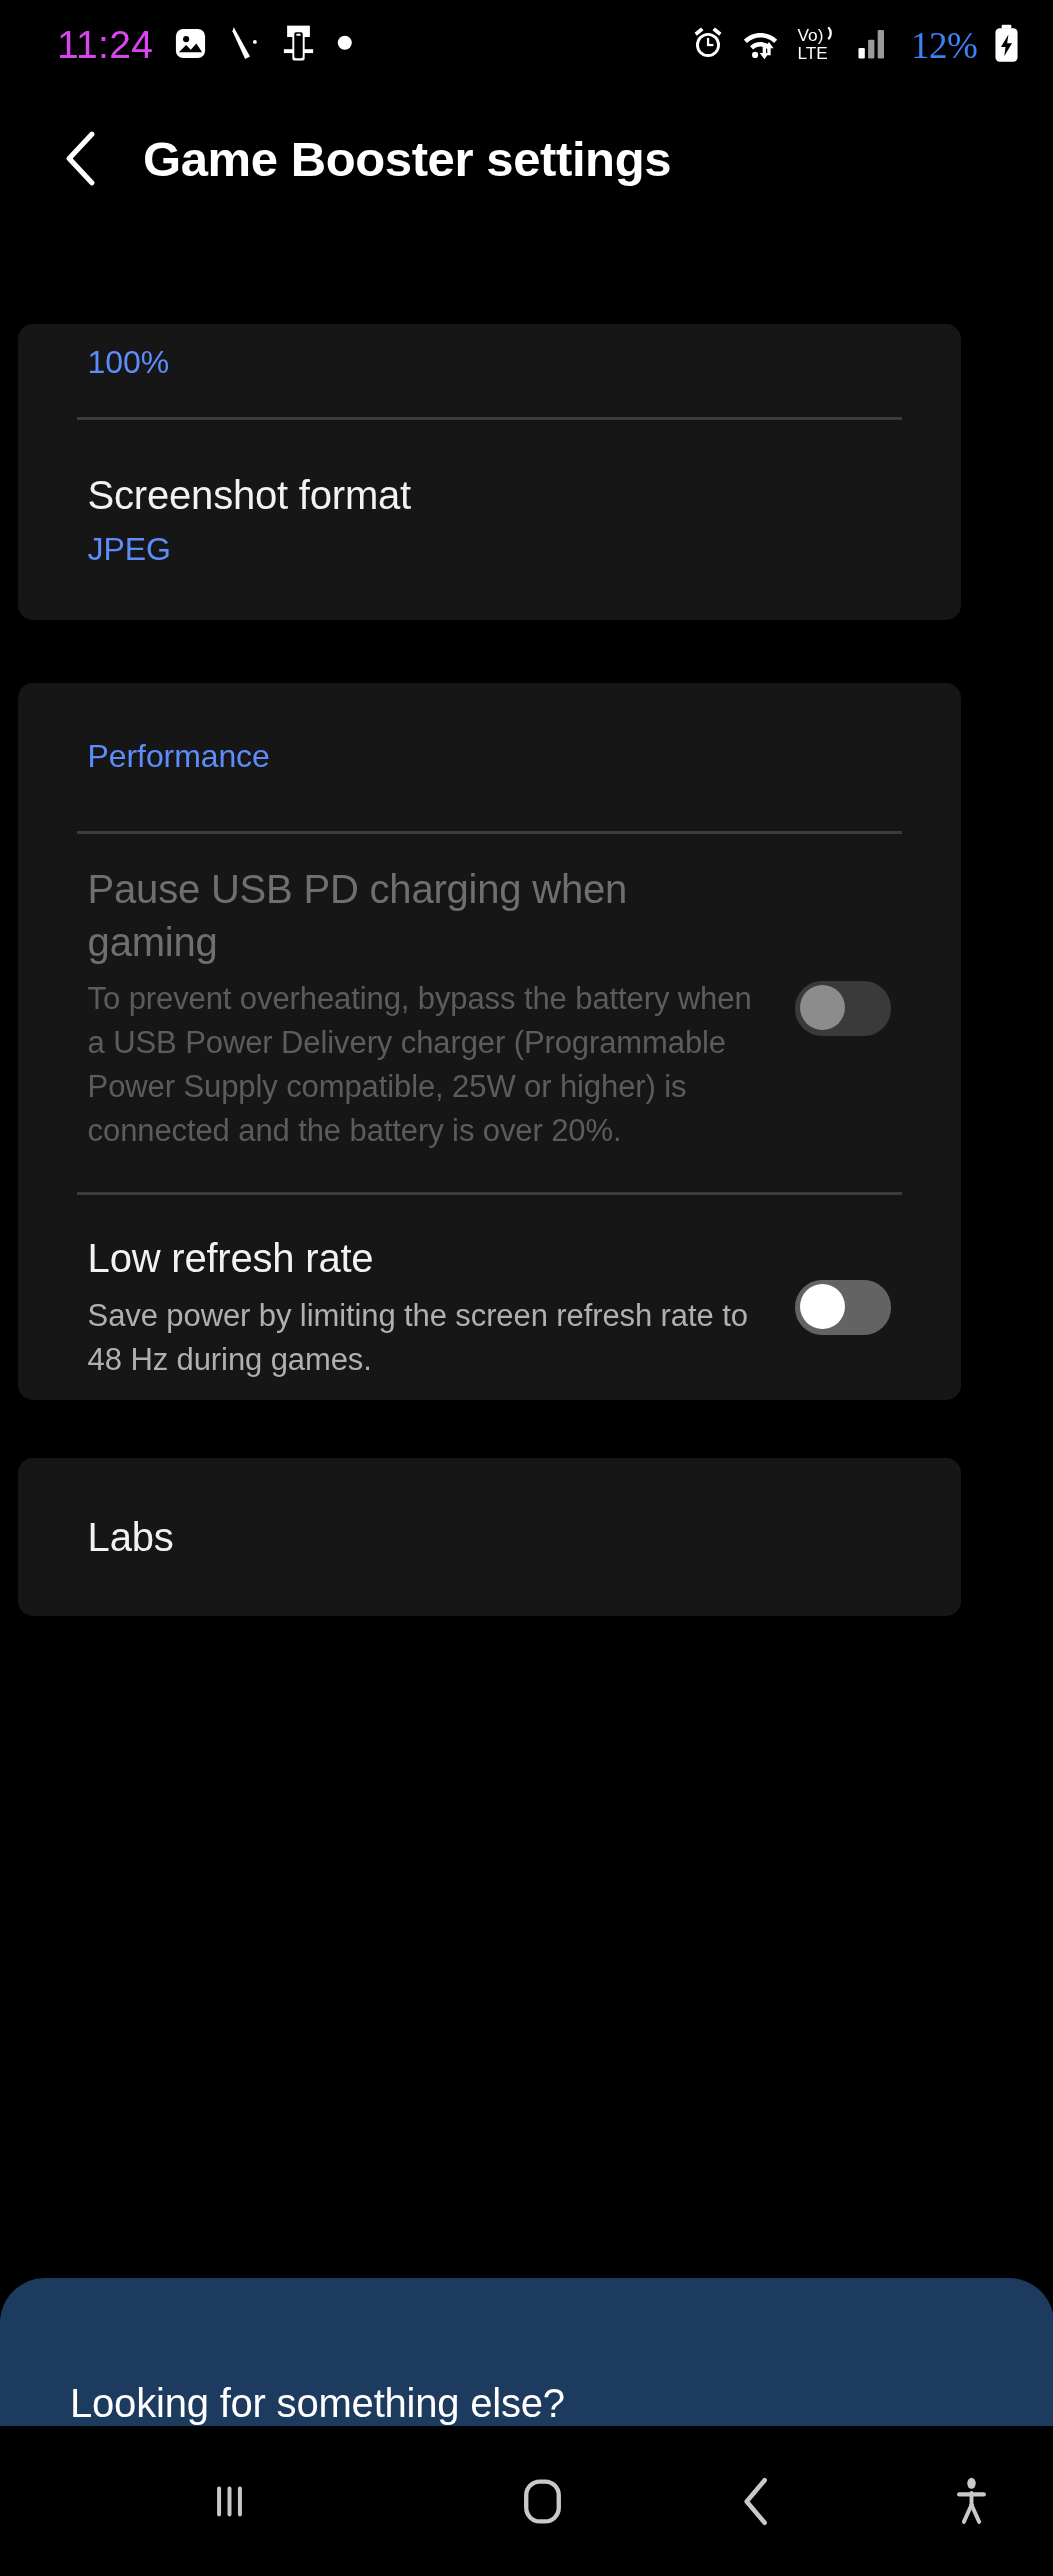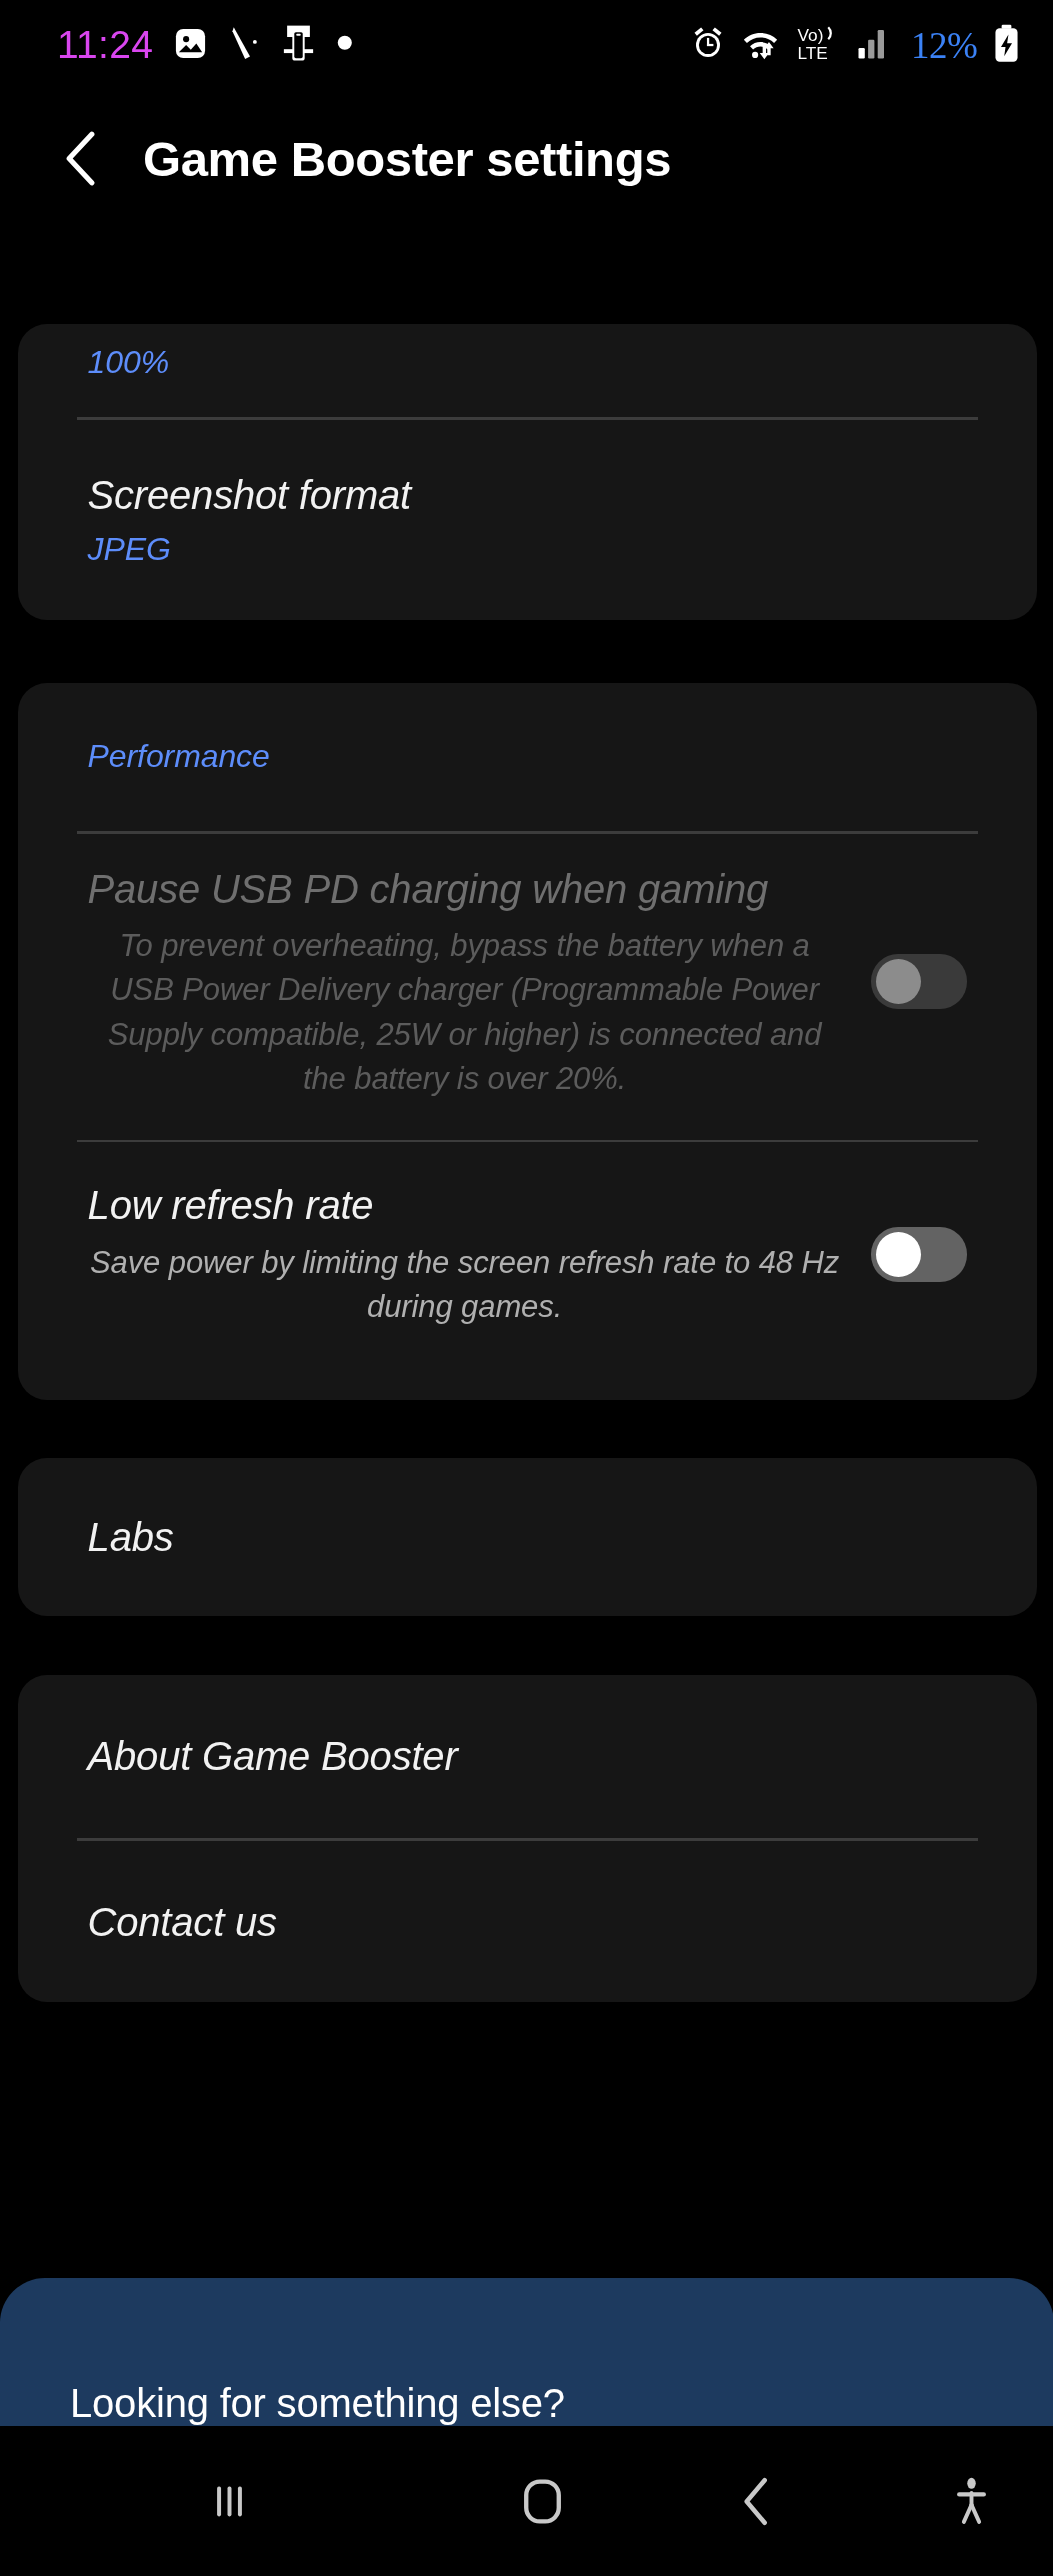--- a/index.html
+++ b/index.html
@@ -28,29 +28,29 @@
     position:absolute; top:90px; left:0; width:1054px; height:137px;
     display:flex; align-items:center; padding-left:59px; gap:41px;
   }
   .back-btn { width:43px; height:59px; display:flex; align-items:center; justify-content:center; }
   .page-title { color:#fff; font-size:49px; font-weight:700; letter-spacing:-0.4px; }
 
   
   .content { position:absolute; top:226px; left:0; width:1054px; height:2200px; }
 
   .card {
-    position:absolute; left:17.6px; width:1019px;
-    background:#161616; border-radius:29px;font-style:italic;
+    position:absolute; left:17.6px; width:943px;
+    background:#161616; border-radius:15px;
   }
   .row { position:relative; padding:0 70px; }
   .row-inner { display:flex; align-items:center; }
   .row-texts { flex:1 1 auto; min-width:0; }
   .title { color:#f2f2f2; font-size:40px; line-height:1.32; font-weight:400; letter-spacing:-0.2px; }
   .subtitle { color:#5d8dfa; font-size:32px; line-height:1.35; margin-top:6.8px; letter-spacing:-0.1px; }
-  .desc { color:#b0b0b0; font-size:31px; line-height:1.42; margin-top:8.8px; letter-spacing:-0.1px;text-align:center; }
+  .desc { color:#b0b0b0; font-size:31px; line-height:1.42; margin-top:8.8px; letter-spacing:-0.1px; }
   .divider { height:2.9px; background:#3c3c3c; margin:0 59px; }
 
   .dim .title { color:#6f6f6f; }
   .dim .desc  { color:#5c5c5c; }
 
   
   .toggle { flex:0 0 auto; width:96px; height:55px; border-radius:27px; position:relative; margin-left:29px; }
   .toggle .knob { position:absolute; top:4.9px; left:5.9px; width:45px; height:45px; border-radius:50%; }
   .toggle.off        { background:#636363; }
   .toggle.off .knob  { background:#ffffff; }
@@ -219,29 +219,20 @@
         </div>
       </div>
     </div>
 
     <div class="card" style="top:1232px; height:158px;">
       <div class="row" style="padding-top:53px; padding-bottom:53px;">
         <div class="title">Labs</div>
       </div>
     </div>
 
-    <div class="card" style="top:1449px; height:327px;">
-      <div class="row" style="padding-top:55px; padding-bottom:55px;">
-        <div class="title">About Game Booster</div>
-      </div>
-      <div class="divider"></div>
-      <div class="row" style="padding-top:55px; padding-bottom:55px;">
-        <div class="title">Contact us</div>
-      </div>
-    </div>
 
     <div class="banner" style="top:2052px; height:148px;">
       <div class="banner-text">Looking for something else?</div>
     </div>
   </div>
 
   <div class="navbar">
     <div class="nav-btn" style="width:459px;">
       <svg width="43" height="43" viewBox="0 0 26 26">
         <rect x="5.5" y="4" width="2.4" height="18" rx="1.1" fill="#c9c9c9"></rect>

